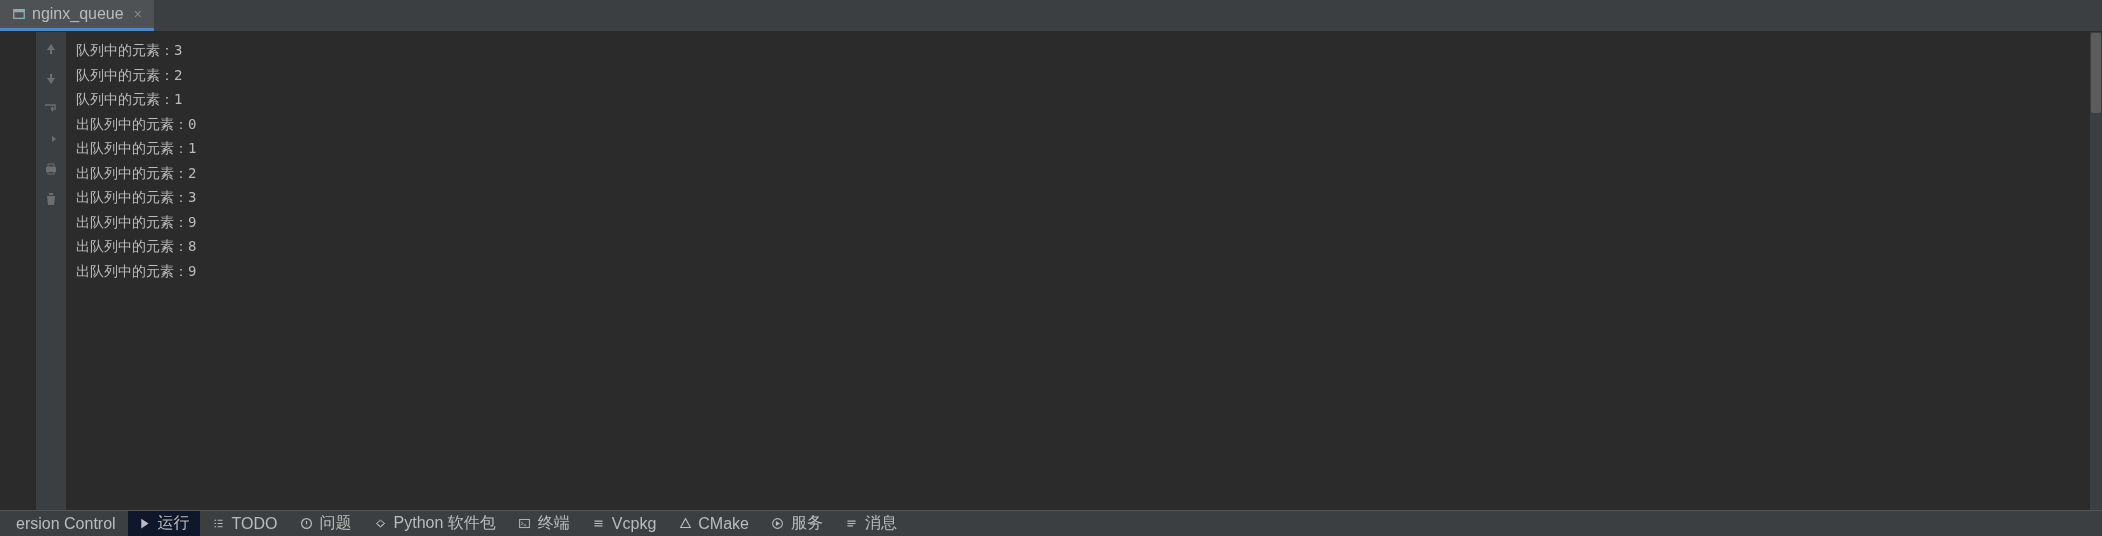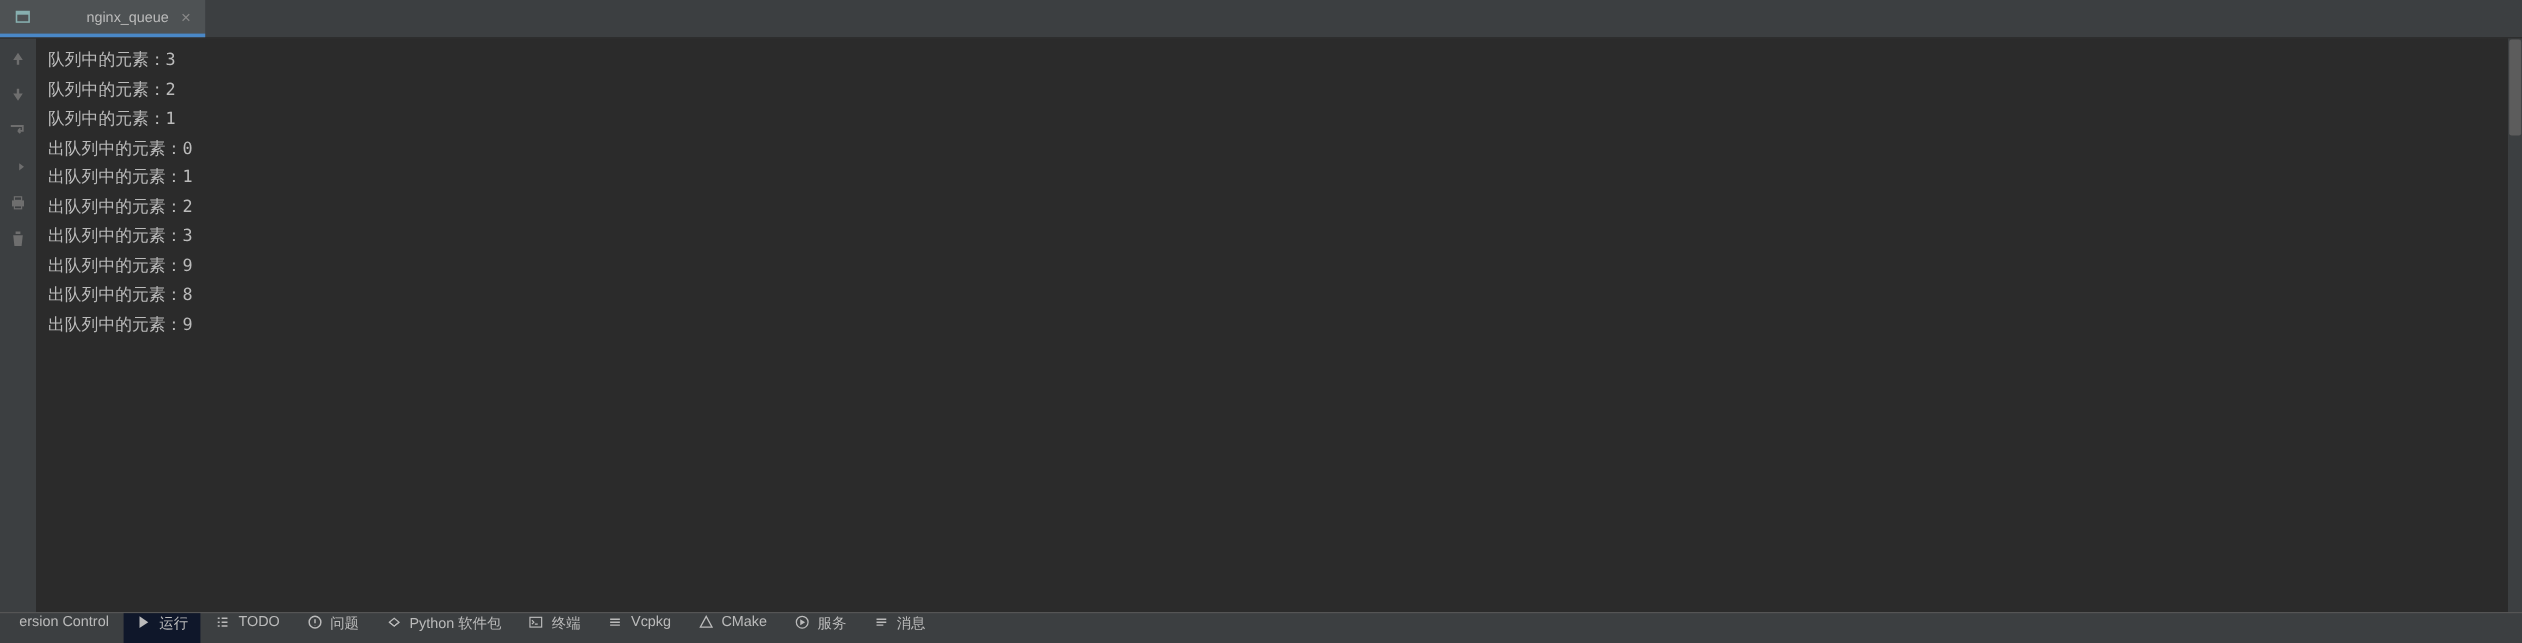--- a/index.html
+++ b/index.html
@@ -35,33 +35,33 @@
     }
     .tab-icon {
       width: 14px;
       height: 14px;
       display: inline-flex;
       align-items: center;
       justify-content: center;
     }
     .tab-label {
       color: #bbbbbb;
-      font-size: 12px;
-      margin-left: 40px;
+      font-size: 16px;
     }
     .tab-close {
       color: #888;
       font-size: 14px;
       padding: 0 4px;
       cursor: pointer;
     }
     .main-area {
       flex: 1;
       display: flex;
       overflow: hidden;
+      padding-left: 36px;
     }
     .gutter {
       width: 30px;
       background: #3c3f41;
       display: flex;
       flex-direction: column;
       align-items: center;
       padding-top: 8px;
       gap: 12px;
     }
@@ -96,24 +96,25 @@
       height: 26px;
       background: #3c3f41;
       border-top: 1px solid #555;
       display: flex;
       align-items: center;
       padding: 0 6px;
       gap: 2px;
     }
     .bottom-btn {
       display: flex;
+      align-items: center;
       padding: 0 10px;
       height: 100%;
       color: #bbbbbb;
-      font-size: 12px;
+      font-size: 16px;
       cursor: pointer;
       gap: 6px;
     }
     .bottom-btn.active {
       background: #0f172a;
     }
     .bottom-btn-icon {
       width: 14px;
       height: 14px;
       display: inline-flex;

